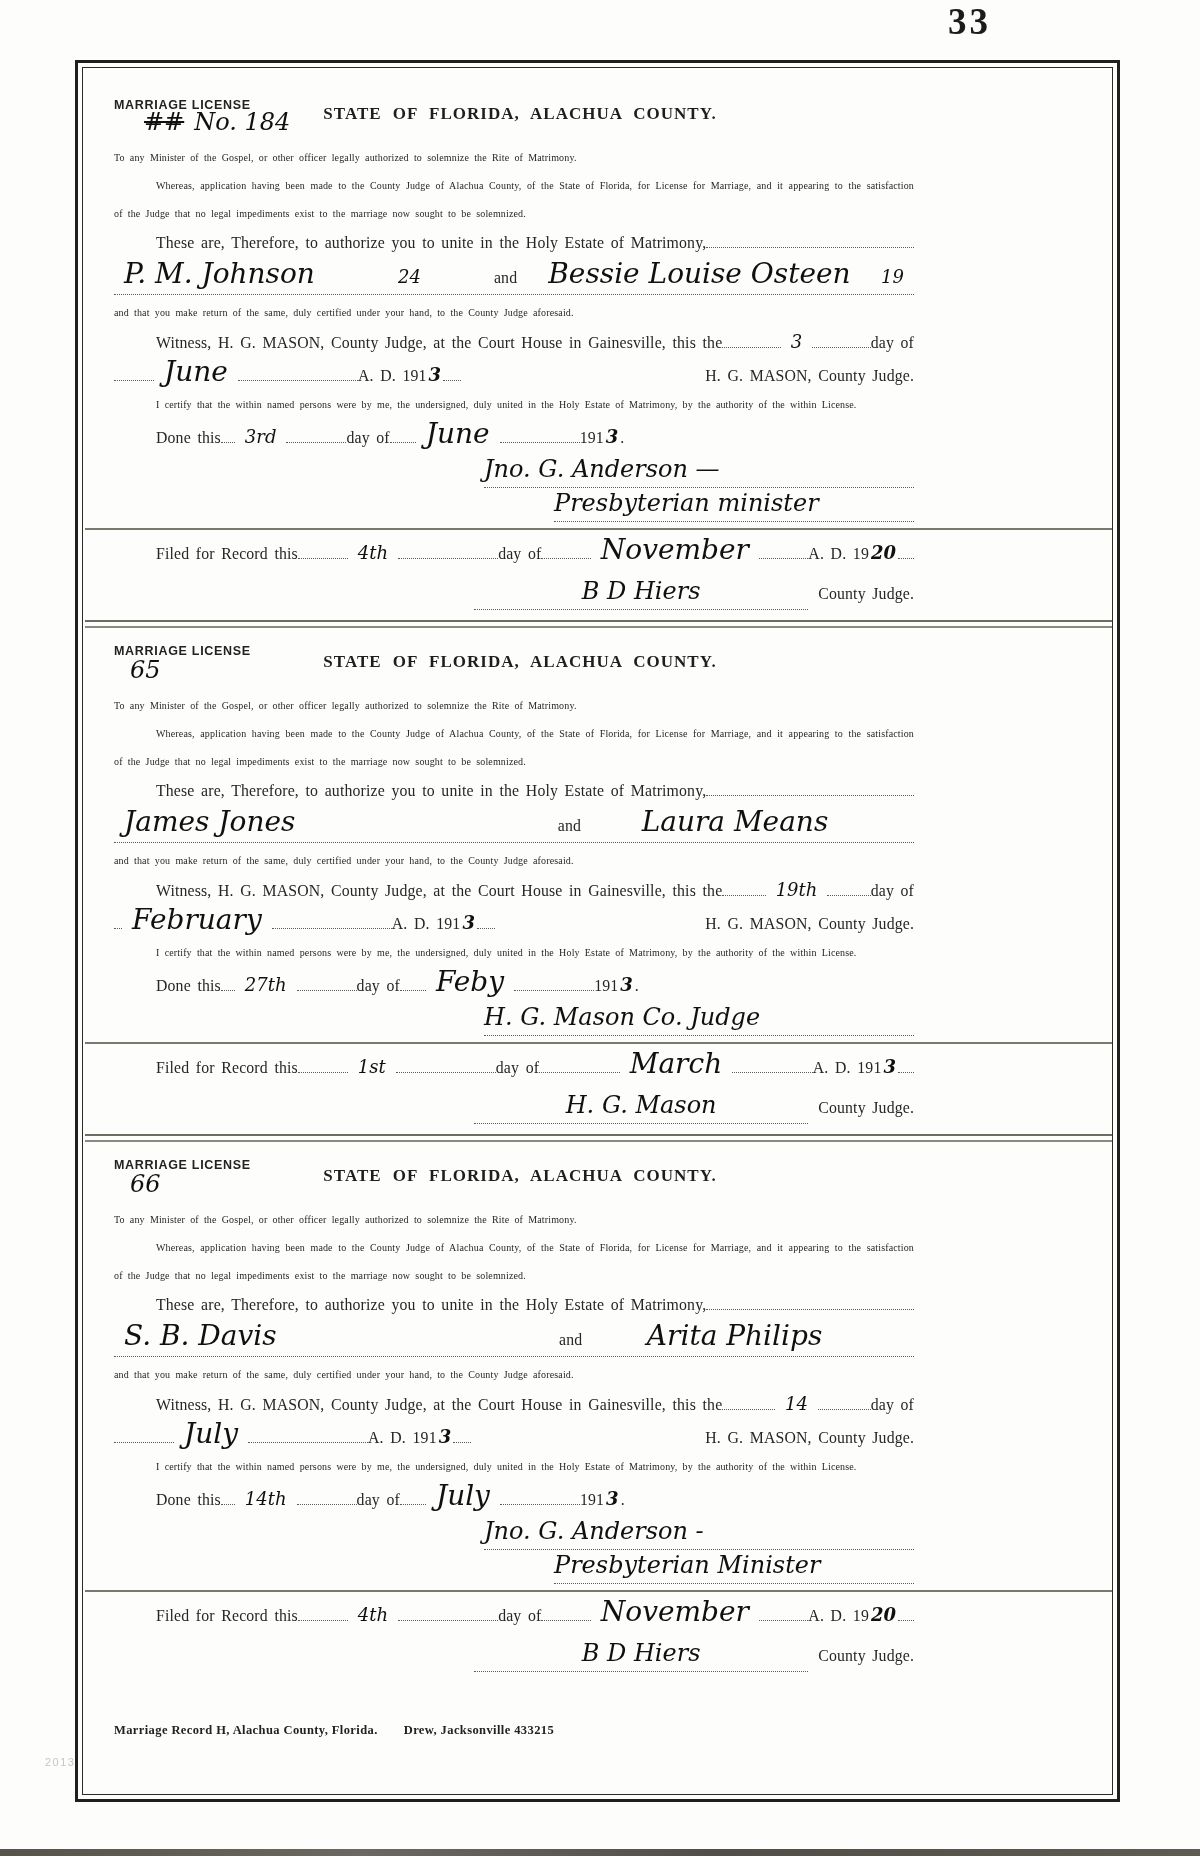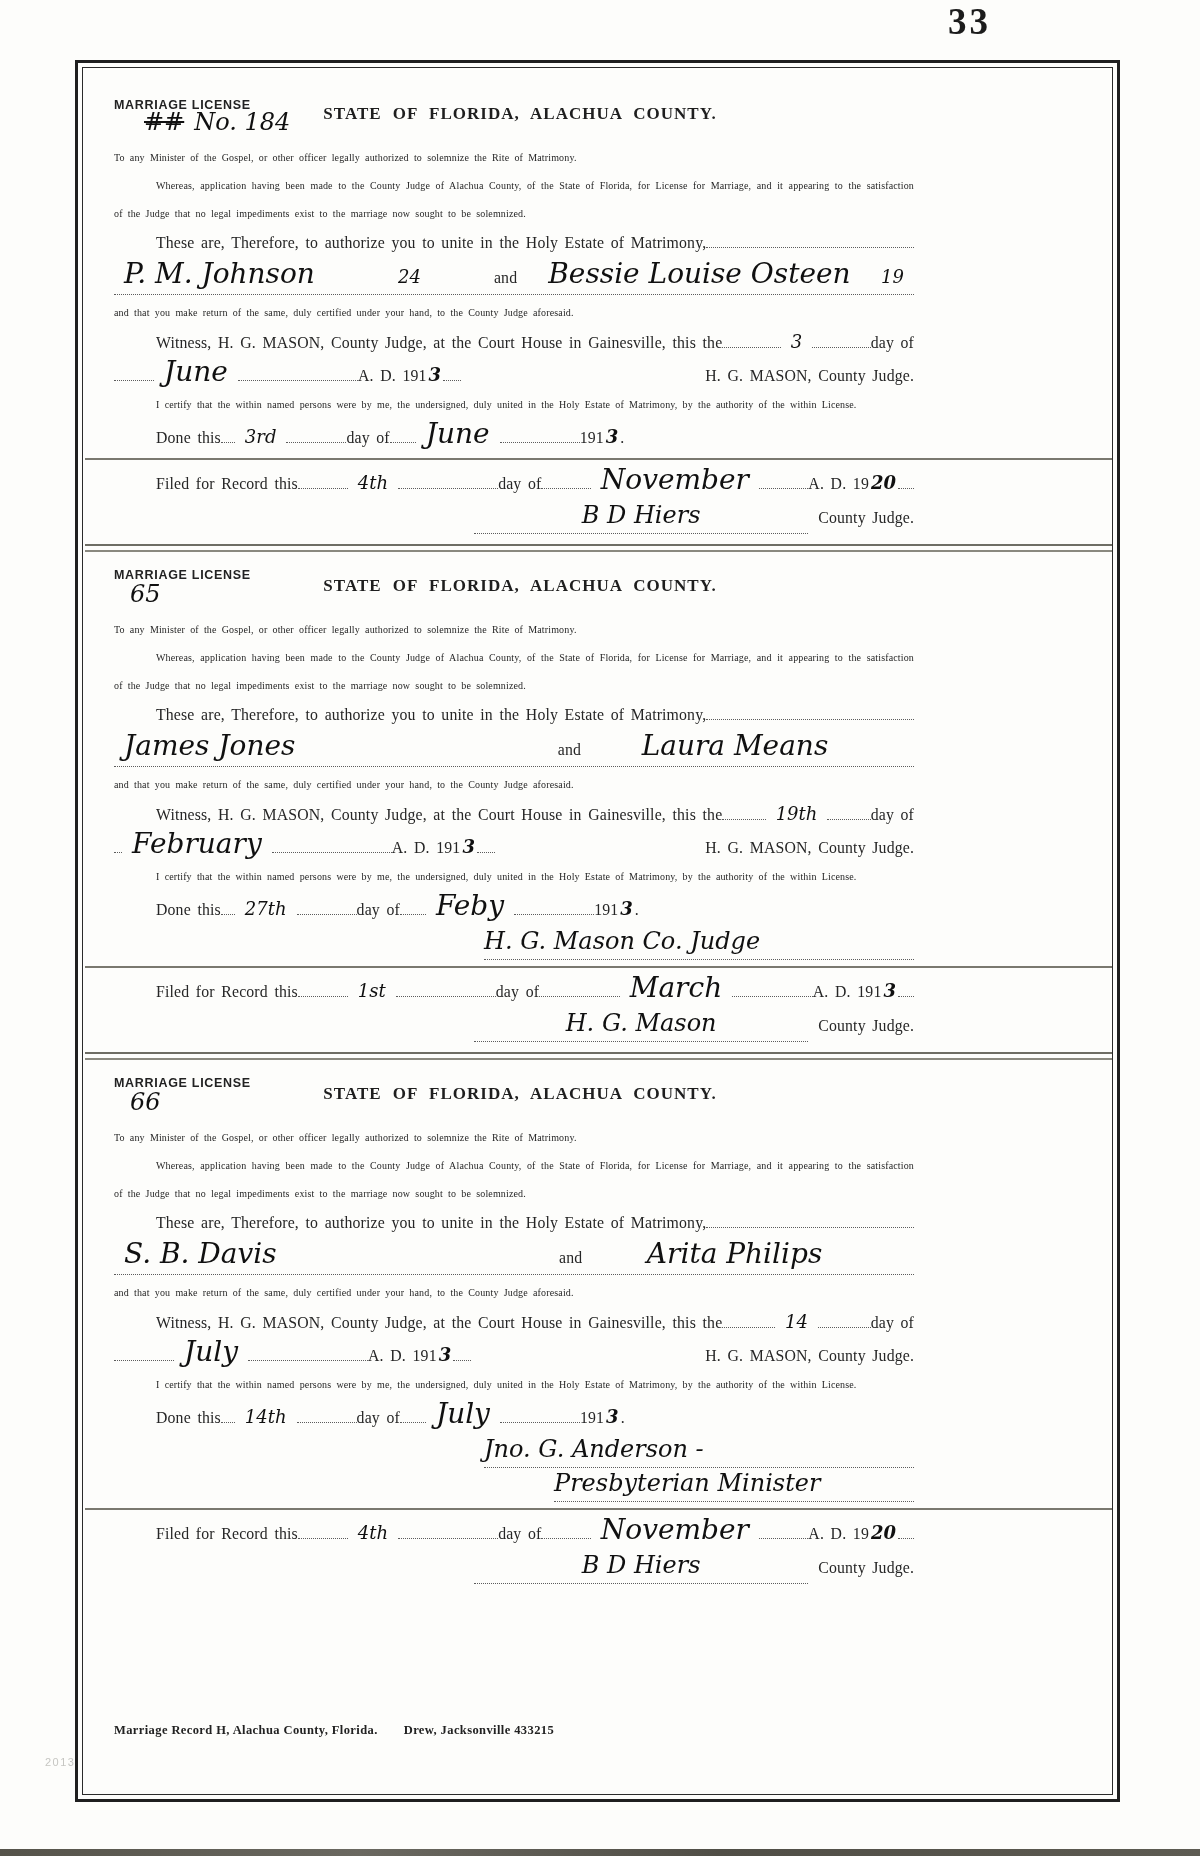--- a/index.html
+++ b/index.html
@@ -47,21 +47,21 @@
 
   .sig-block { width:430px; margin-left:auto; margin-top:2px; }
   .sig-row { border-bottom:1px dotted #5c5c5c; line-height:30px; }
   .sig-row.second { margin-left:70px; }
   .sig-text { font-size:24px; white-space:nowrap; }
 
   .rule { border-top:2px solid #7a786f; margin:6px 0 6px; position:relative; left:-29px; width:1027px; }
   .sep  { height:4px; border-top:2px solid #6e6d64; border-bottom:2px solid #8a897f;
           margin:10px 0 0; position:relative; left:-29px; width:1027px; }
 
-  .filed-sig { display:flex; align-items:baseline; width:440px; margin-left:auto; margin-top:2px; }
+  .filed-sig { display:flex; align-items:baseline; width:440px; margin-left:auto; margin-top:8px; }
   .sig-line { flex:1 1 auto; border-bottom:1px dotted #5c5c5c; text-align:center; line-height:30px; }
   .cj { margin-left:10px; }
 
   .record-footer { position:absolute; left:31px; bottom:56px;
                    font:700 12.5px "Liberation Serif", serif; letter-spacing:0.4px; color:#222; }
   .record-footer span { margin-right:26px; }
 
   .watermark { position:absolute; left:45px; top:1756px;
                font:11px "Liberation Sans", sans-serif; color:#c6c6c2; letter-spacing:1.5px; }
   .scan-edge { position:absolute; left:0; bottom:0; width:100%; height:7px;
@@ -129,20 +129,28 @@
             <span class="dots" style="flex:0 0 60px"></span>
             <span class="printed">day of</span>
             <span class="dots" style="flex:0 0 26px"></span>
             <span class="hw hw-name">June</span>
             <span class="dots" style="flex:0 0 80px"></span>
             <span class="printed">191</span>
             <span class="hw hw-digit">3</span>
             <span class="printed">.</span>
             <span class="sp" style="flex-grow:1"></span>
           </div>
+          <div class="sig-block">
+            <div class="sig-row">
+              <span class="hw sig-text">Jno. G. Anderson —</span>
+            </div>
+            <div class="sig-row second">
+              <span class="hw sig-text">Presbyterian minister</span>
+            </div>
+          </div>
           <div class="rule"></div>
           <div class="fill ind42">
             <span class="printed">Filed for Record this</span>
             <span class="dots" style="flex:0 0 50px"></span>
             <span class="hw hw-val">4th</span>
             <span class="dots" style="flex:0 0 100px"></span>
             <span class="printed">day of</span>
             <span class="dots"></span>
             <span class="hw hw-name">November</span>
             <span class="dots"></span>

